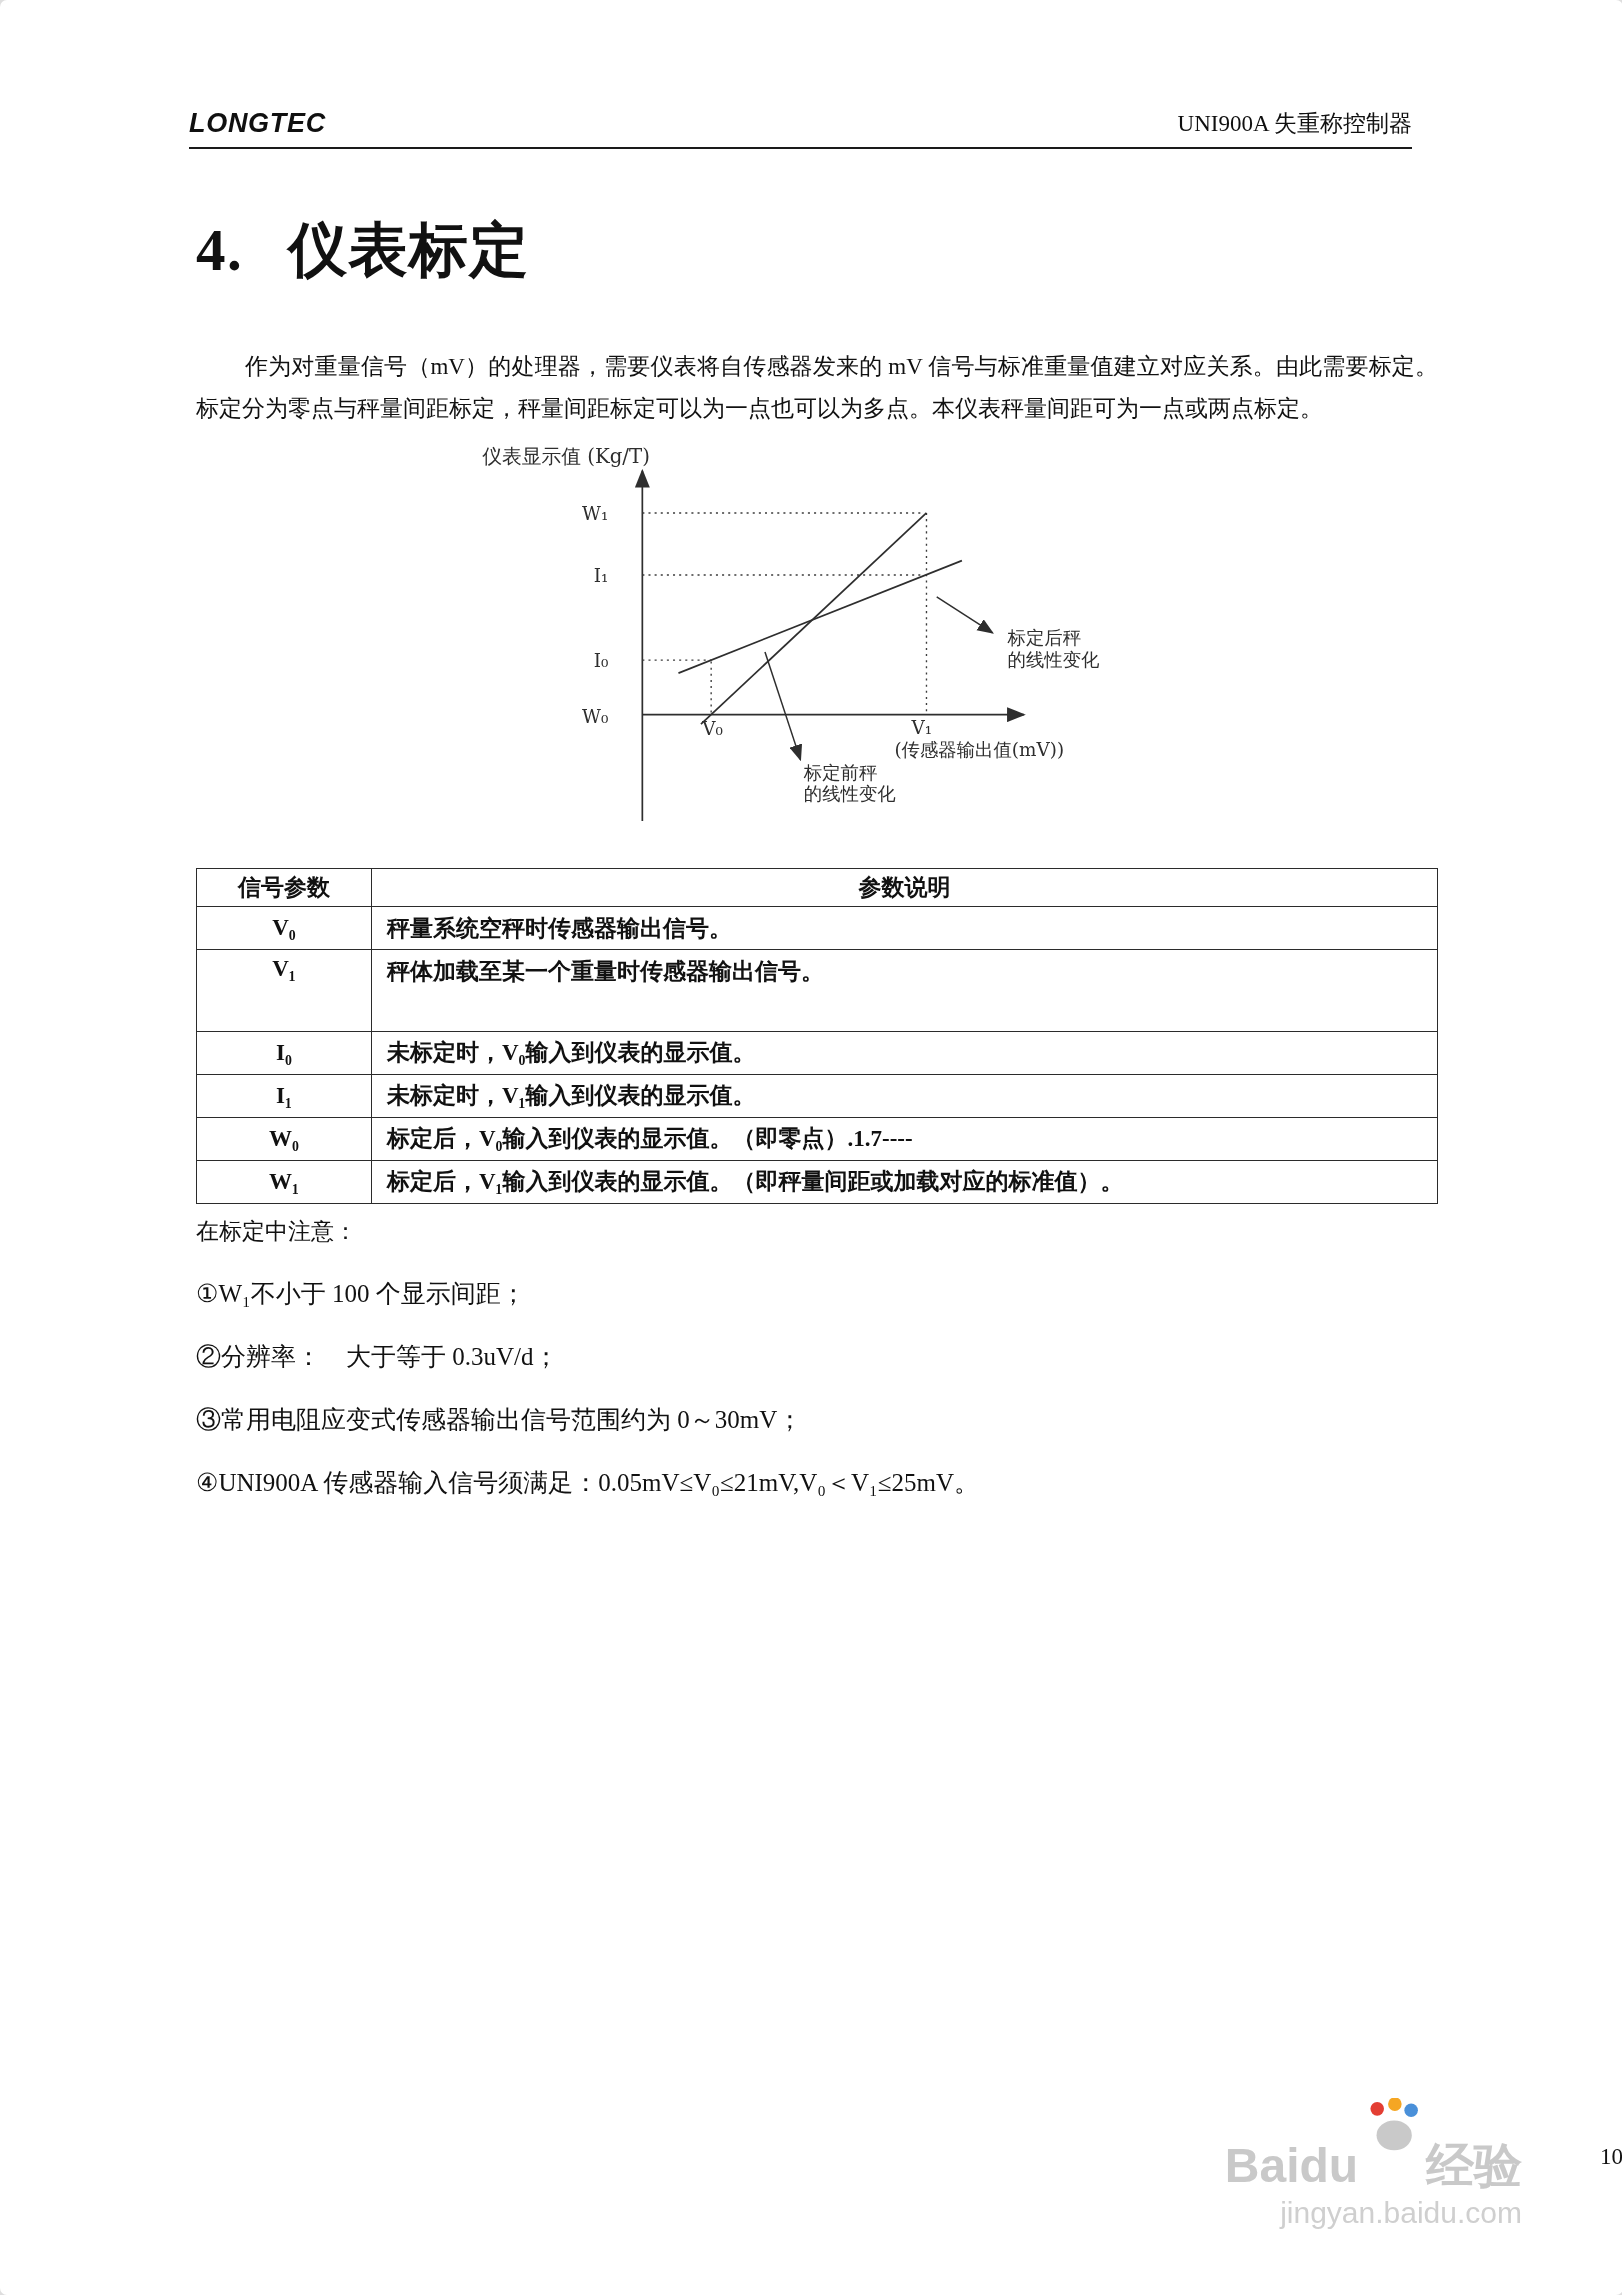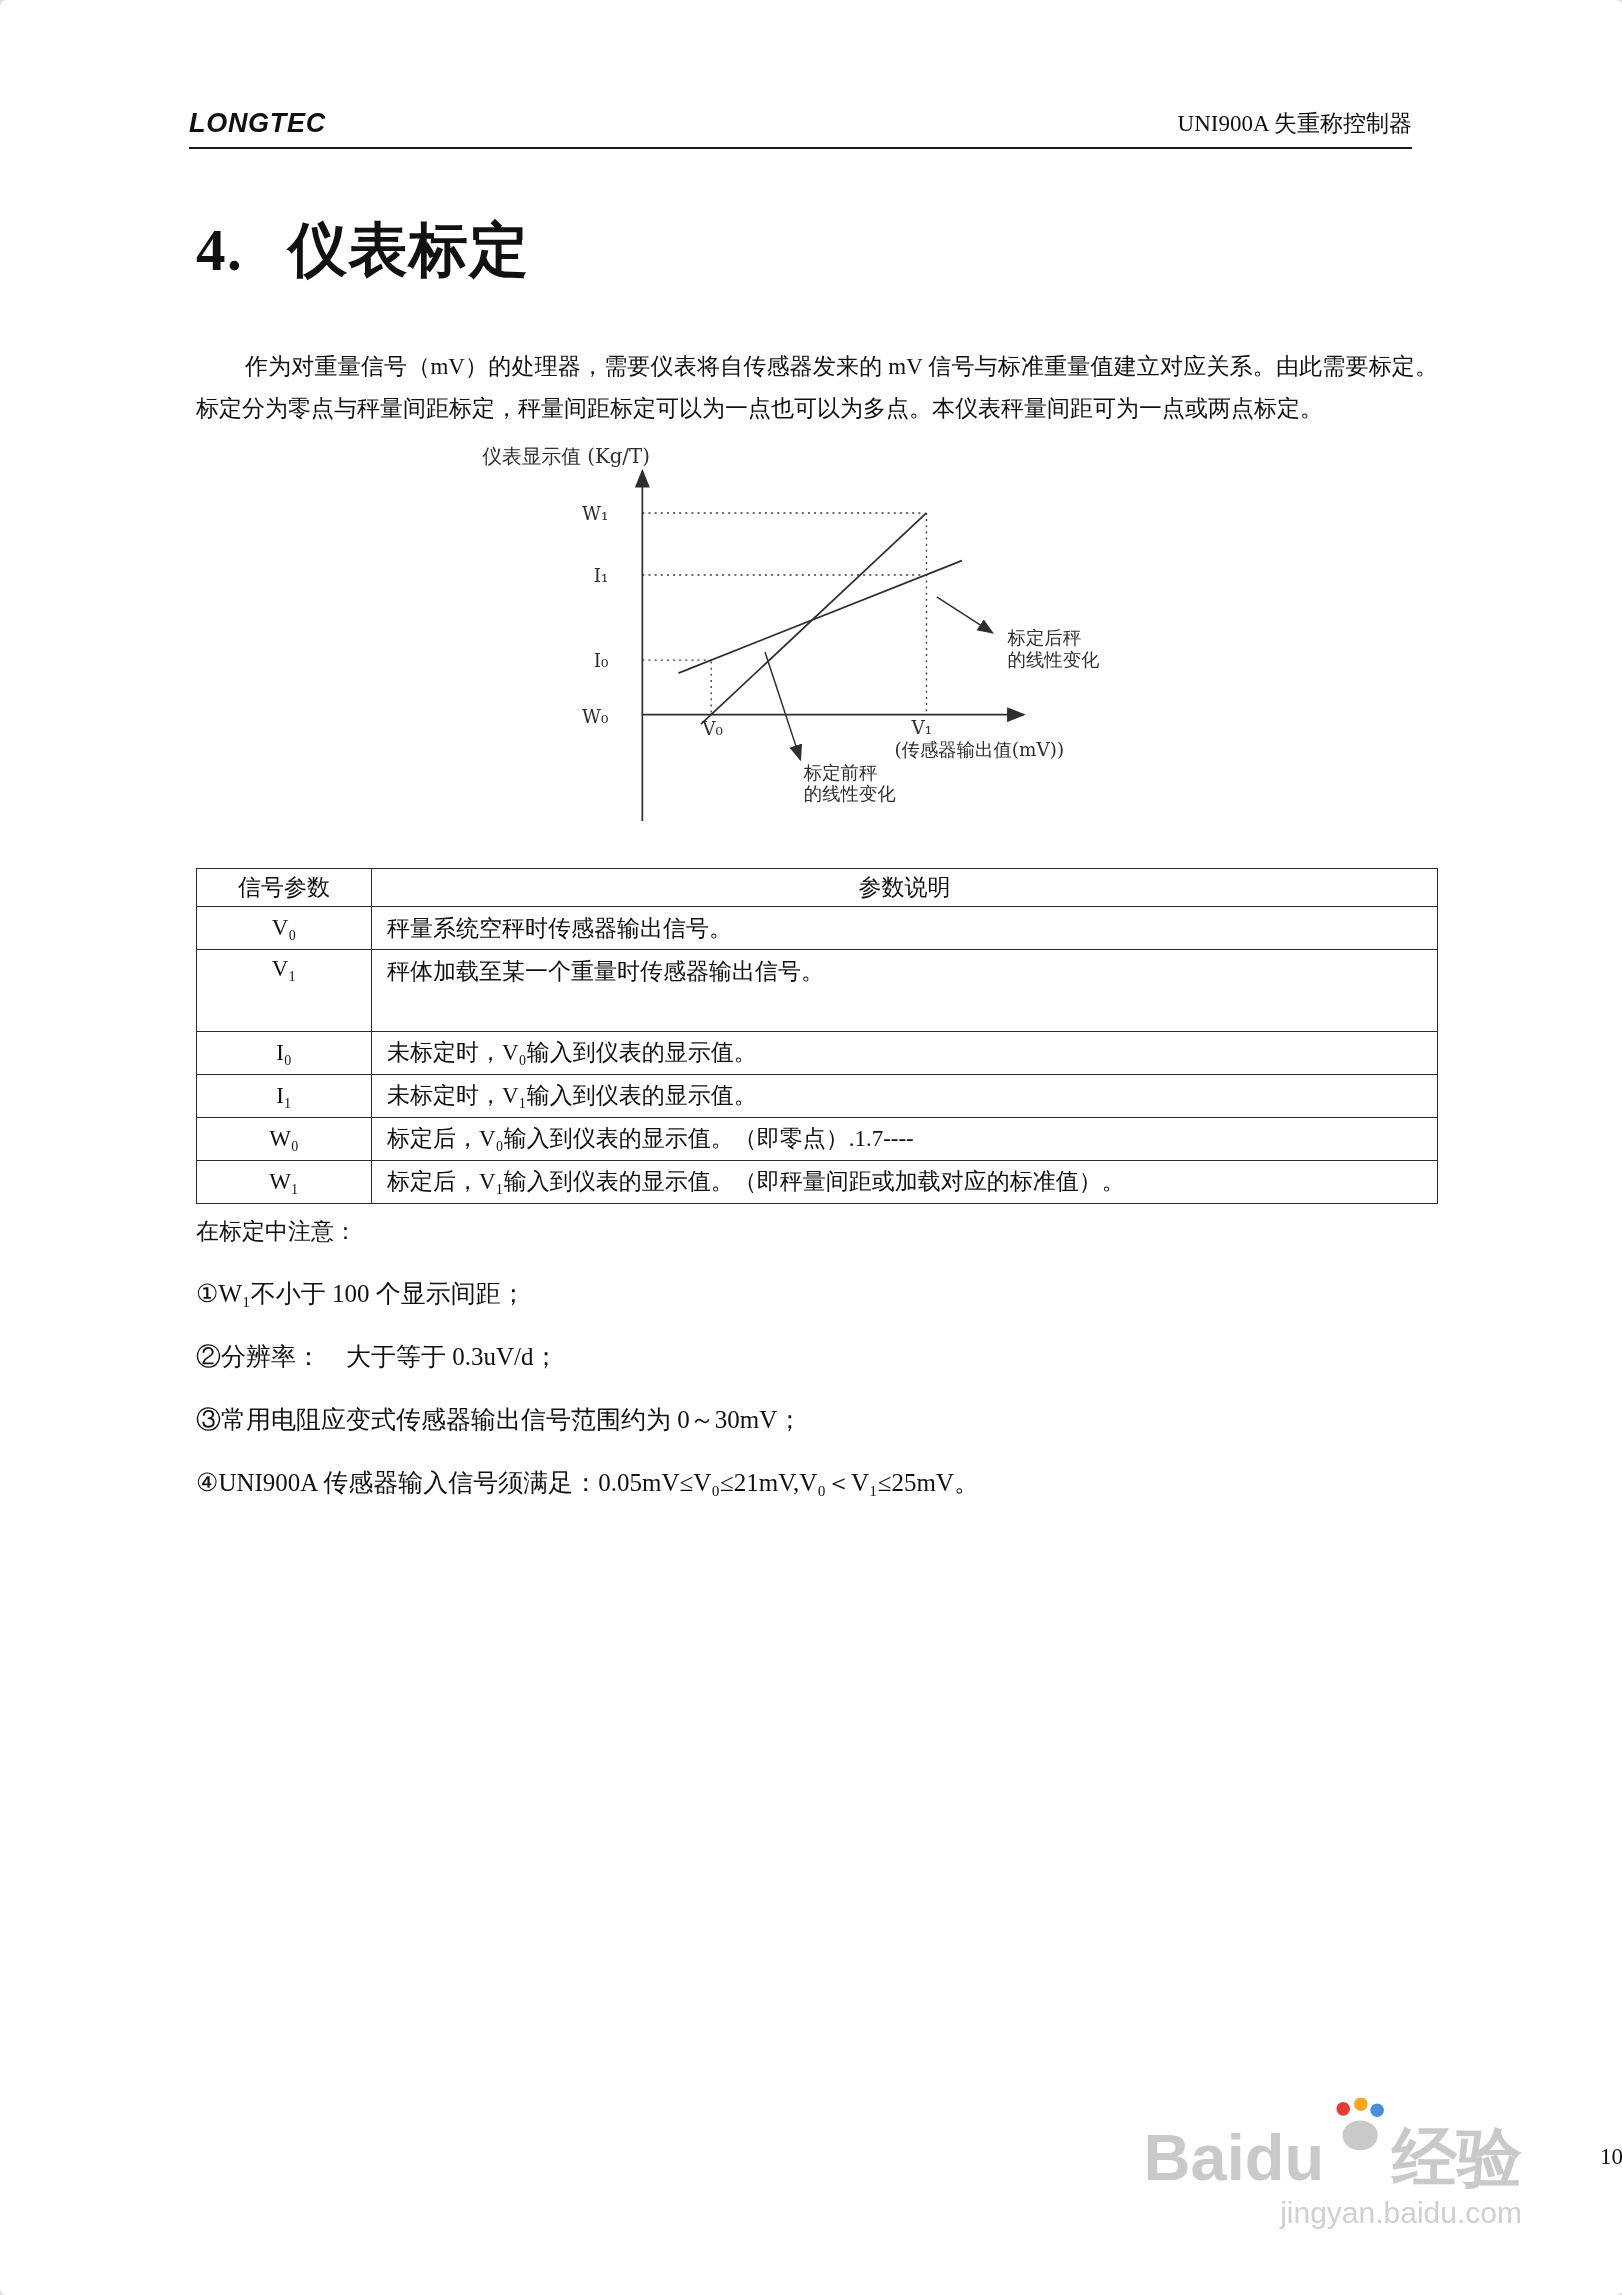--- a/index.html
+++ b/index.html
@@ -41,38 +41,38 @@
     font-family:"DejaVu Serif","Liberation Serif",serif;
     font-size:27px;fill:#2e2e2e;
   }
   .diagram-wrap text.axis-title{font-size:29px;}
   .dot{stroke:#3c3c3c;stroke-width:2;stroke-dasharray:3 6;fill:none;}
   .solid{stroke:#2e2e2e;stroke-width:2.5;fill:none;}
   .axisline{stroke:#2e2e2e;stroke-width:2.5;fill:none;}
   .ann{stroke:#2e2e2e;stroke-width:2.2;fill:none;}
   
   table.param{border-collapse:collapse;width:100%;margin-top:34px;font-size:23px;}
-  .param th,.param td{border:1.4px solid #2b2b2b;font-weight:normal;margin-left:36px;}
+  .param th,.param td{border:1.4px solid #2b2b2b;font-weight:bold;margin-left:36px;}
   .param th{height:35px;text-align:center;}
   .param td.param-col{width:172px;text-align:center;height:40px;}
   .param td.desc-col{padding:4.1px 8.2px 4.1px 15px;}
   .param tr.tall td{height:71px;vertical-align:top;padding-top:5.5px;}
   
   p.note-lead{margin:12.3px 0 0;font-size:23px;}
   p.note{margin:30px 0 0;font-size:25px;}
   
   .page-number{position:absolute;top:2144px;left:0;width:100%;text-align:right;font-size:23px;}
   
   .watermark{
     position:absolute;top:2098px;right:101px;text-align:right;
     font-family:"Liberation Sans","DejaVu Sans",sans-serif;
   }
   .wm-row{
     display:flex;align-items:flex-end;justify-content:flex-end;
-    color:#c9c9c9;font-size:65px;font-weight:bold;line-height:1;
+    color:#c9c9c9;font-size:48px;font-weight:bold;line-height:1;
   }
   .wm-paw{margin:0 4.1px 35px 6.8px;}
   .wm-url{color:#cfcfcf;font-size:30px;font-weight:normal;margin-top:5.5px;}
 </style>
 </head>
 <body>
 
 <div class="page">
 
   <div class="header">

